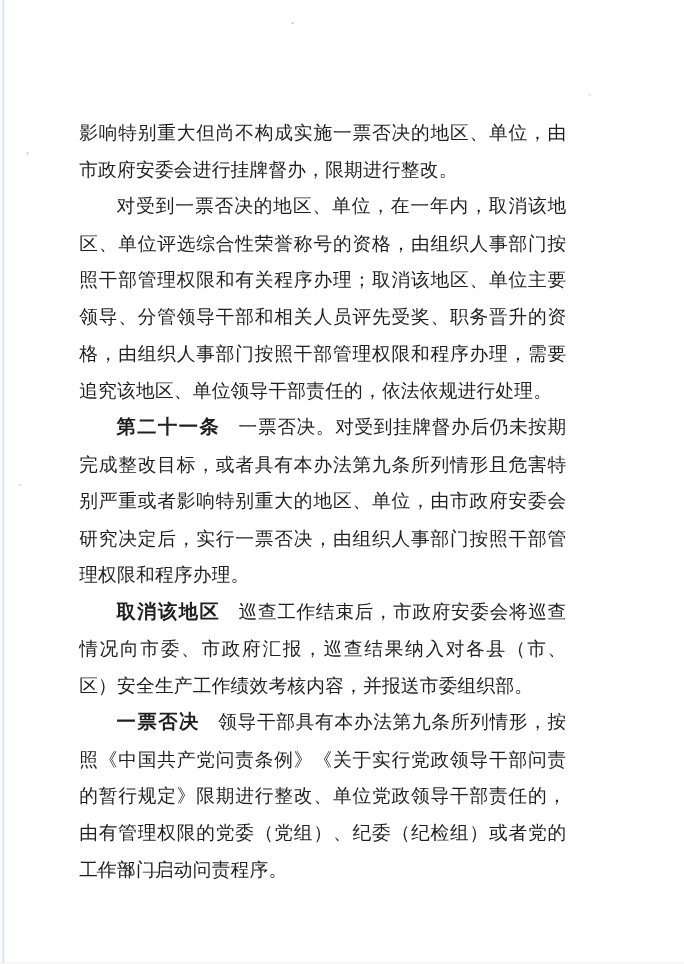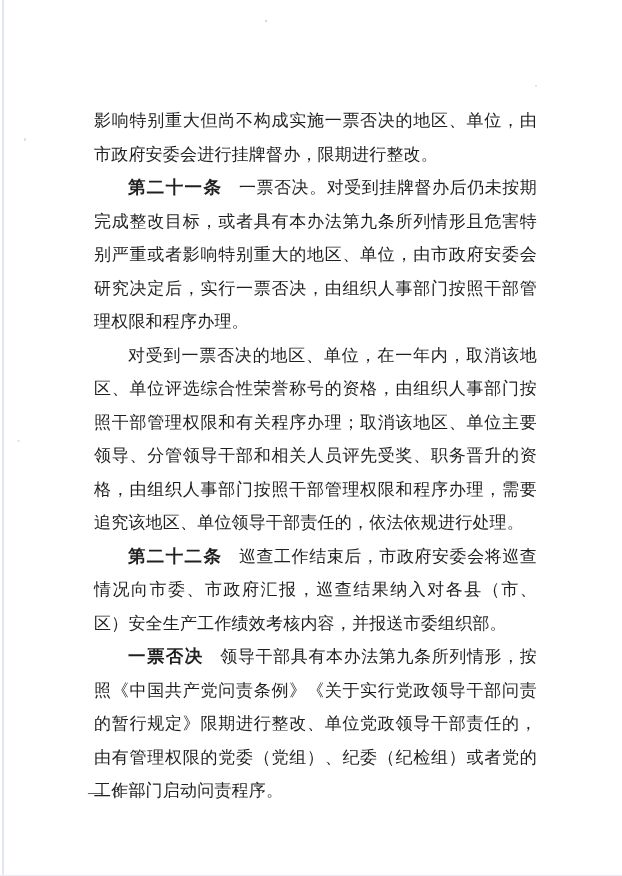--- a/index.html
+++ b/index.html
@@ -27,21 +27,21 @@
   .scan-edge-bottom {
     position: absolute;
     left: 0;
     bottom: 0;
     width: 622px;
     height: 1px;
     background: #ececf2;
   }
   .content {
     position: absolute;
-    left: 94px;
+    left: 72px;
     top: 104px;
     width: 443px;
     color: #1f1f1f;
     font-size: 17px;
     line-height: 33.5px;
     text-align: justify;
     text-justify: inter-ideograph;
     letter-spacing: 0.2px;
   }
   .para {
@@ -88,25 +88,25 @@
 
   <div class="speck s1"></div>
   <div class="speck s2"></div>
   <div class="speck s3"></div>
   <div class="speck s4"></div>
 
   <div class="content">
 
     <p class="para no-indent">影响特别重大但尚不构成实施一票否决的地区、单位，由市政府安委会进行挂牌督办，限期进行整改。</p>
 
+    <p class="para">对受到一票否决的地区、单位，在一年内，取消该地区、单位评选综合性荣誉称号的资格，由组织人事部门按照干部管理权限和有关程序办理；取消该地区、单位主要领导、分管领导干部和相关人员评先受奖、职务晋升的资格，由组织人事部门按照干部管理权限和程序办理，需要追究该地区、单位领导干部责任的，依法依规进行处理。</p>
+
     <p class="para"><span class="head">第二十一条</span><span>一票否决。对受到挂牌督办后仍未按期完成整改目标，或者具有本办法第九条所列情形且危害特别严重或者影响特别重大的地区、单位，由市政府安委会研究决定后，实行一票否决，由组织人事部门按照干部管理权限和程序办理。</span></p>
 
-    <p class="para">对受到一票否决的地区、单位，在一年内，取消该地区、单位评选综合性荣誉称号的资格，由组织人事部门按照干部管理权限和有关程序办理；取消该地区、单位主要领导、分管领导干部和相关人员评先受奖、职务晋升的资格，由组织人事部门按照干部管理权限和程序办理，需要追究该地区、单位领导干部责任的，依法依规进行处理。</p>
-
-    <p class="para"><span class="head">第二十二条</span><span>巡查工作结束后，市政府安委会将巡查情况向市委、市政府汇报，巡查结果纳入对各县（市、区）安全生产工作绩效考核内容，并报送市委组织部。</span></p>
+    <p class="para"><span class="head">取消该地区</span><span>巡查工作结束后，市政府安委会将巡查情况向市委、市政府汇报，巡查结果纳入对各县（市、区）安全生产工作绩效考核内容，并报送市委组织部。</span></p>
 
     <p class="para"><span class="head">一票否决</span><span>领导干部具有本办法第九条所列情形，按照《中国共产党问责条例》《关于实行党政领导干部问责的暂行规定》限期进行整改、单位党政领导干部责任的，由有管理权限的党委（党组）、纪委（纪检组）或者党的工作部门启动问责程序。</span></p>
 
 
   </div>
 
   <div class="footer">— 8 —</div>
 
 </div>
 

